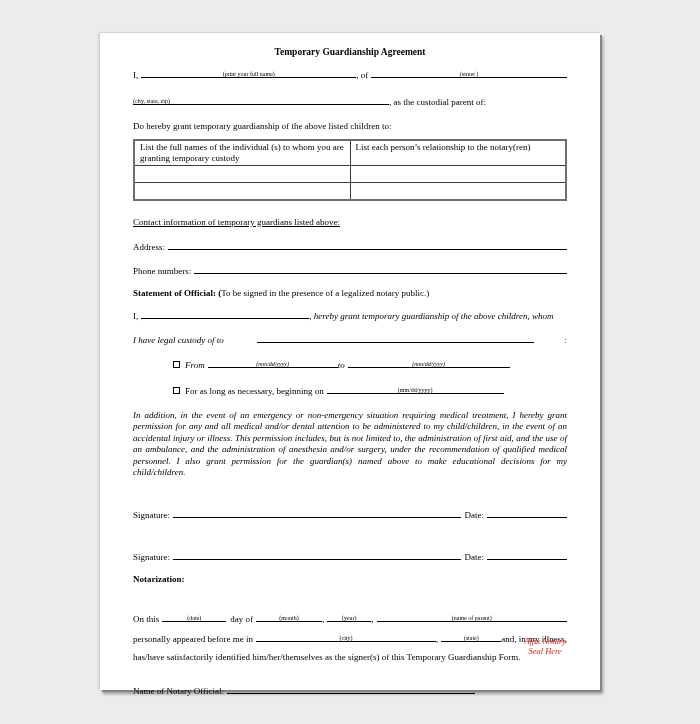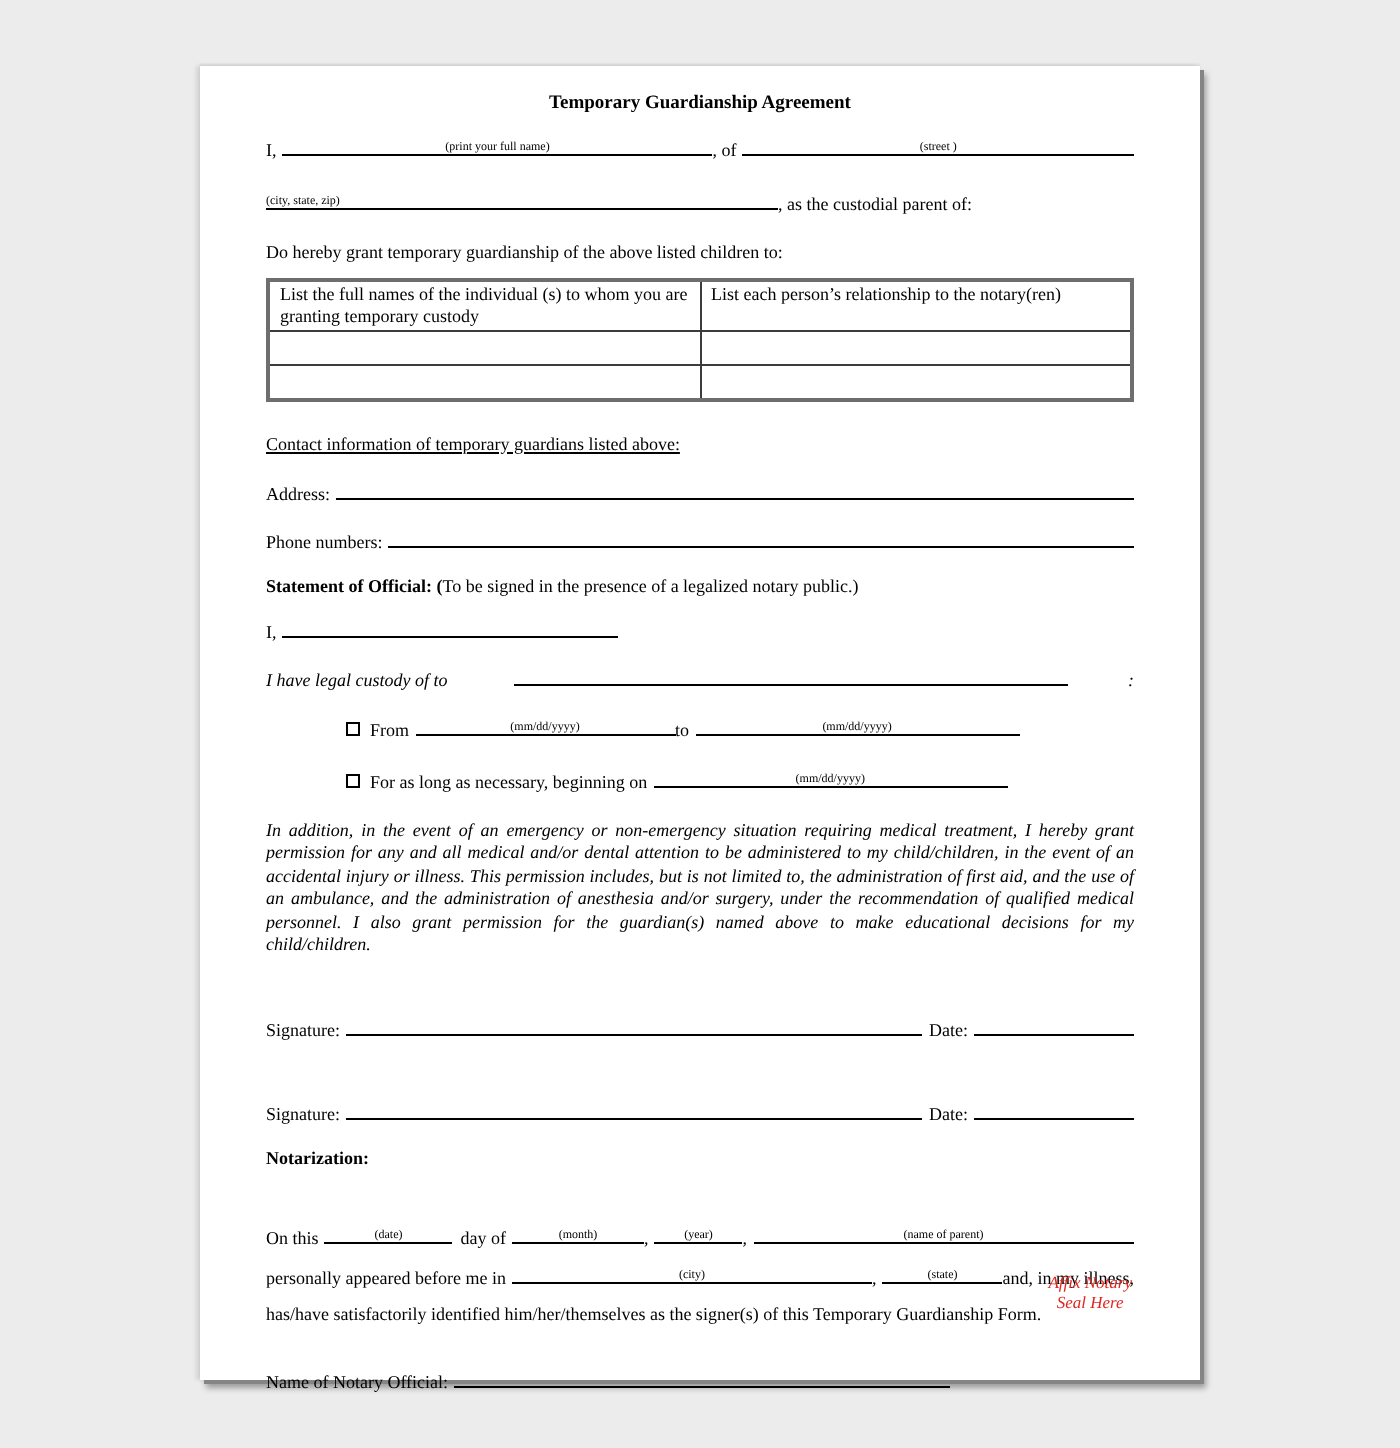--- a/index.html
+++ b/index.html
@@ -97,29 +97,30 @@
     <div class="row" style="margin-top:12px;">
       <span class="w mr3">Phone numbers:</span>
       <span class="lb grow"></span>
     </div>
 
     <p style="margin-top:11px;"><span class="bold">Statement of Official: (</span><span>To be signed in the presence of a legalized notary public.)</span></p>
 
     <div class="row" style="margin-top:11px;">
       <span class="w mr3">I,</span>
       <span class="lb" style="width:168px"></span>
+      <span class="w it">, hereby grant temporary guardianship of the above children, whom</span>
     </div>
 
     <div class="row" style="margin-top:12px;gap:30px;">
       <span class="w it mr3">I have legal custody of to</span>
       <span class="lb grow"></span>
       <span class="w it">:</span>
     </div>
 
-    <div class="row indent" style="margin-top:13px;">
+    <div class="row indent" style="margin-top:13px;font-style:italic;">
       <span class="cb"></span>
       <span class="w mr3">From</span>
       <span class="lb" style="width:130px">
           <span class="sub">(mm/dd/yyyy)</span>
         </span>
       <span class="w mr3">to</span>
       <span class="lb" style="width:162px">
           <span class="sub">(mm/dd/yyyy)</span>
         </span>
     </div>

